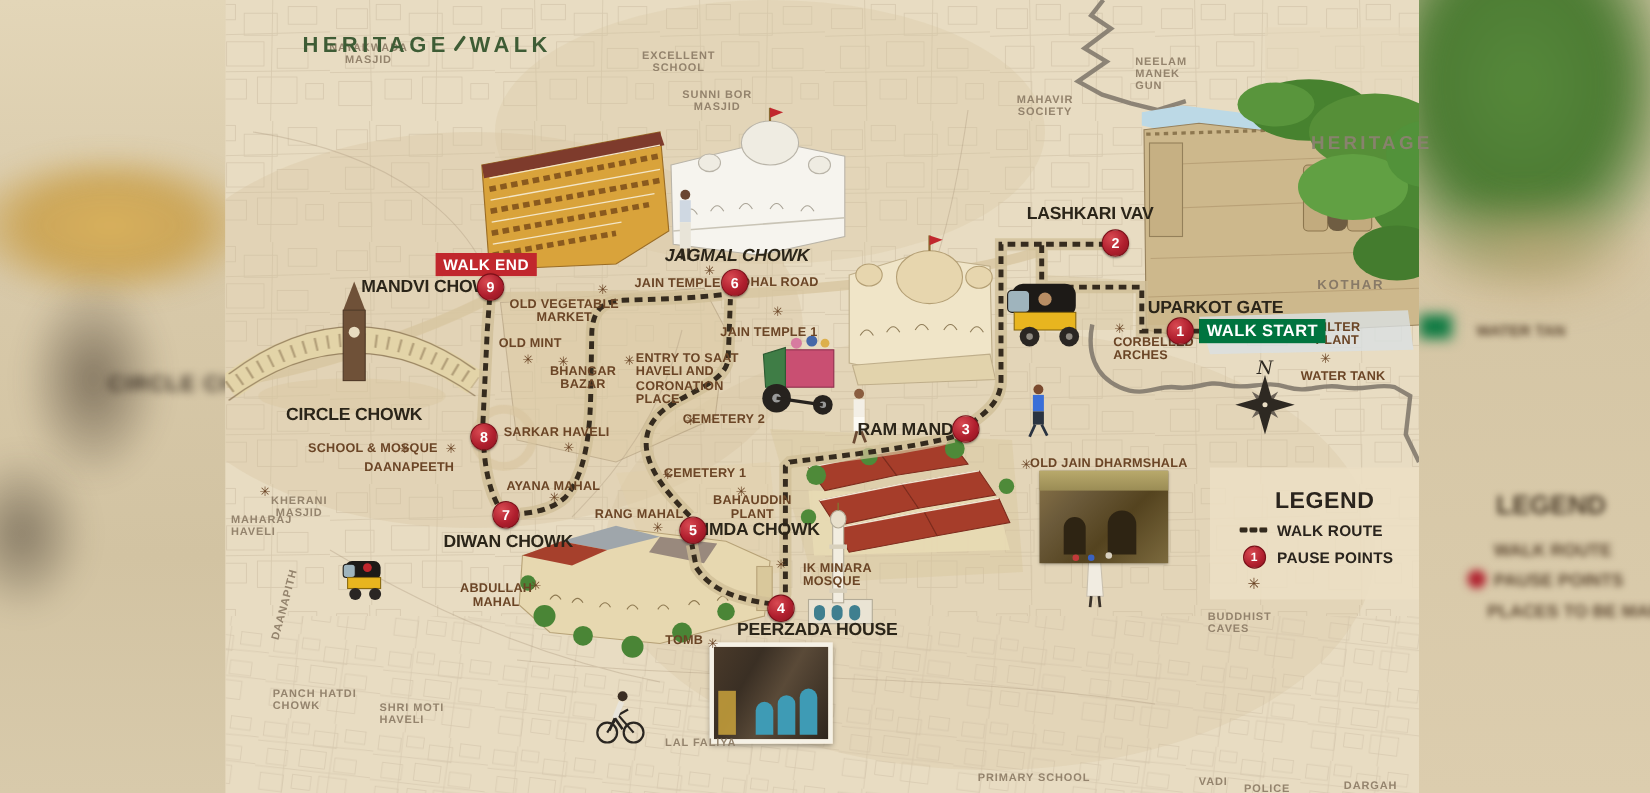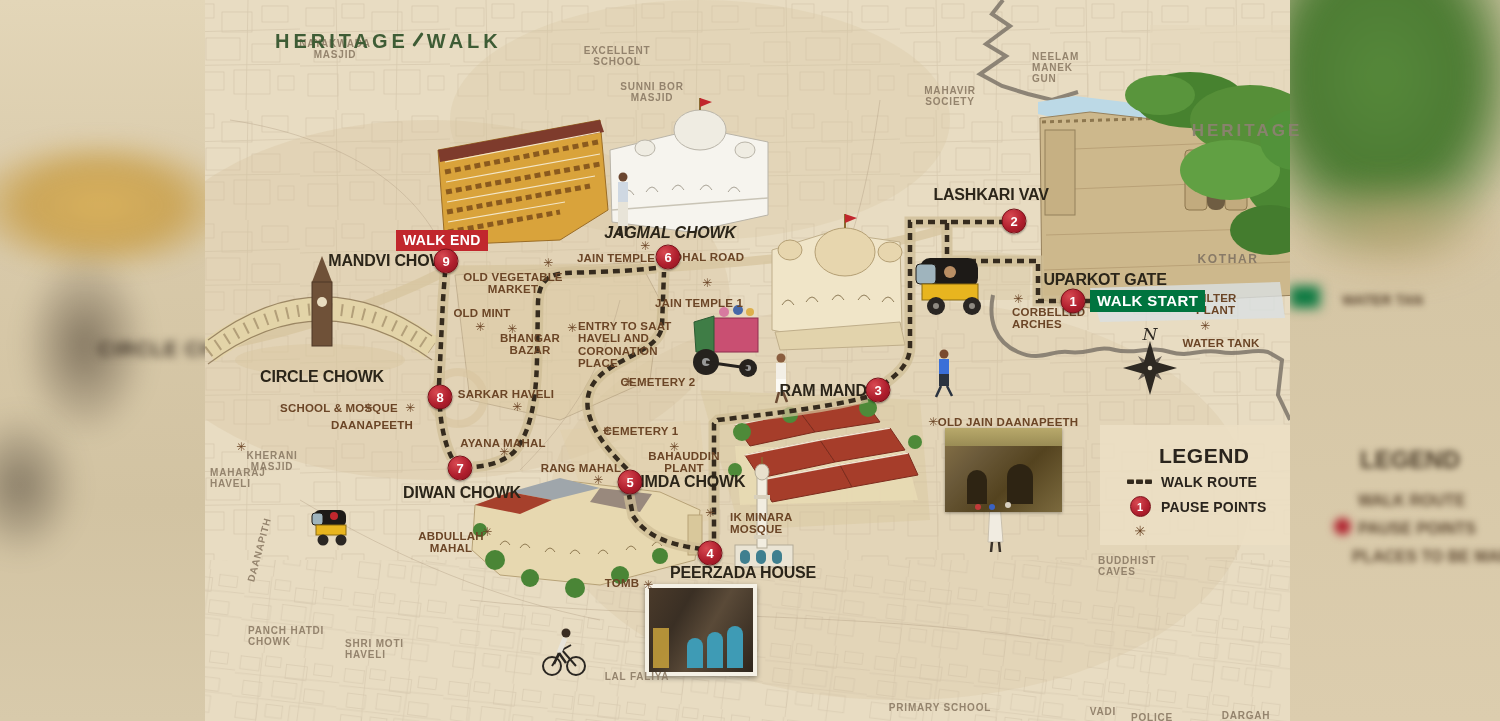--- a/index.html
+++ b/index.html
@@ -445,21 +445,21 @@
         <div class="lbl minor" style="left: 581px; top: 468px;">RANG MAHAL</div>
         <div class="lbl minor" style="left: 324px; top: 408px; margin-left: 15px;">SCHOOL &amp; MOSQUE</div>
         <div class="lbl minor" style="left: 372px; top: 425px;">DAANAPEETH</div>
         <div class="lbl minor" style="left: 506px; top: 394px;">SARKAR HAVELI</div>
         <div class="lbl minor" style="left: 503px; top: 443px;">AYANA MAHAL</div>
         <div class="lbl minor" style="left: 451px; top: 542px;">ABDULLAH
 MAHAL</div>
         <div class="lbl minor" style="left: 622px; top: 583px;">TOMB</div>
         <div class="lbl minor al" style="left: 730px; top: 523px;">IK MINARA
 MOSQUE</div>
-        <div class="lbl minor" style="left: 1008px; top: 422px;">OLD JAIN DAANAPEETH</div>
+        <div class="lbl minor" style="left: 1008px; top: 422px;">OLD JAIN DHARMSHALA</div>
         <div class="lbl minor al" style="left: 1012px; top: 318px;">CORBELLED
 ARCHES</div>
         <div class="lbl minor al" style="left: 1196px; top: 304px;">FILTER
 PLANT</div>
         <div class="lbl minor" style="left: 1221px; top: 343px;">WATER TANK</div>
       </div>
   <div class="layer z4">
 
   <div class="lbl major" style="left: 670px; top: 233px; font-style: italic;">JAGMAL CHOWK</div>
         <div class="lbl major" style="left: 392px; top: 261px;">MANDVI CHOWK</div>

